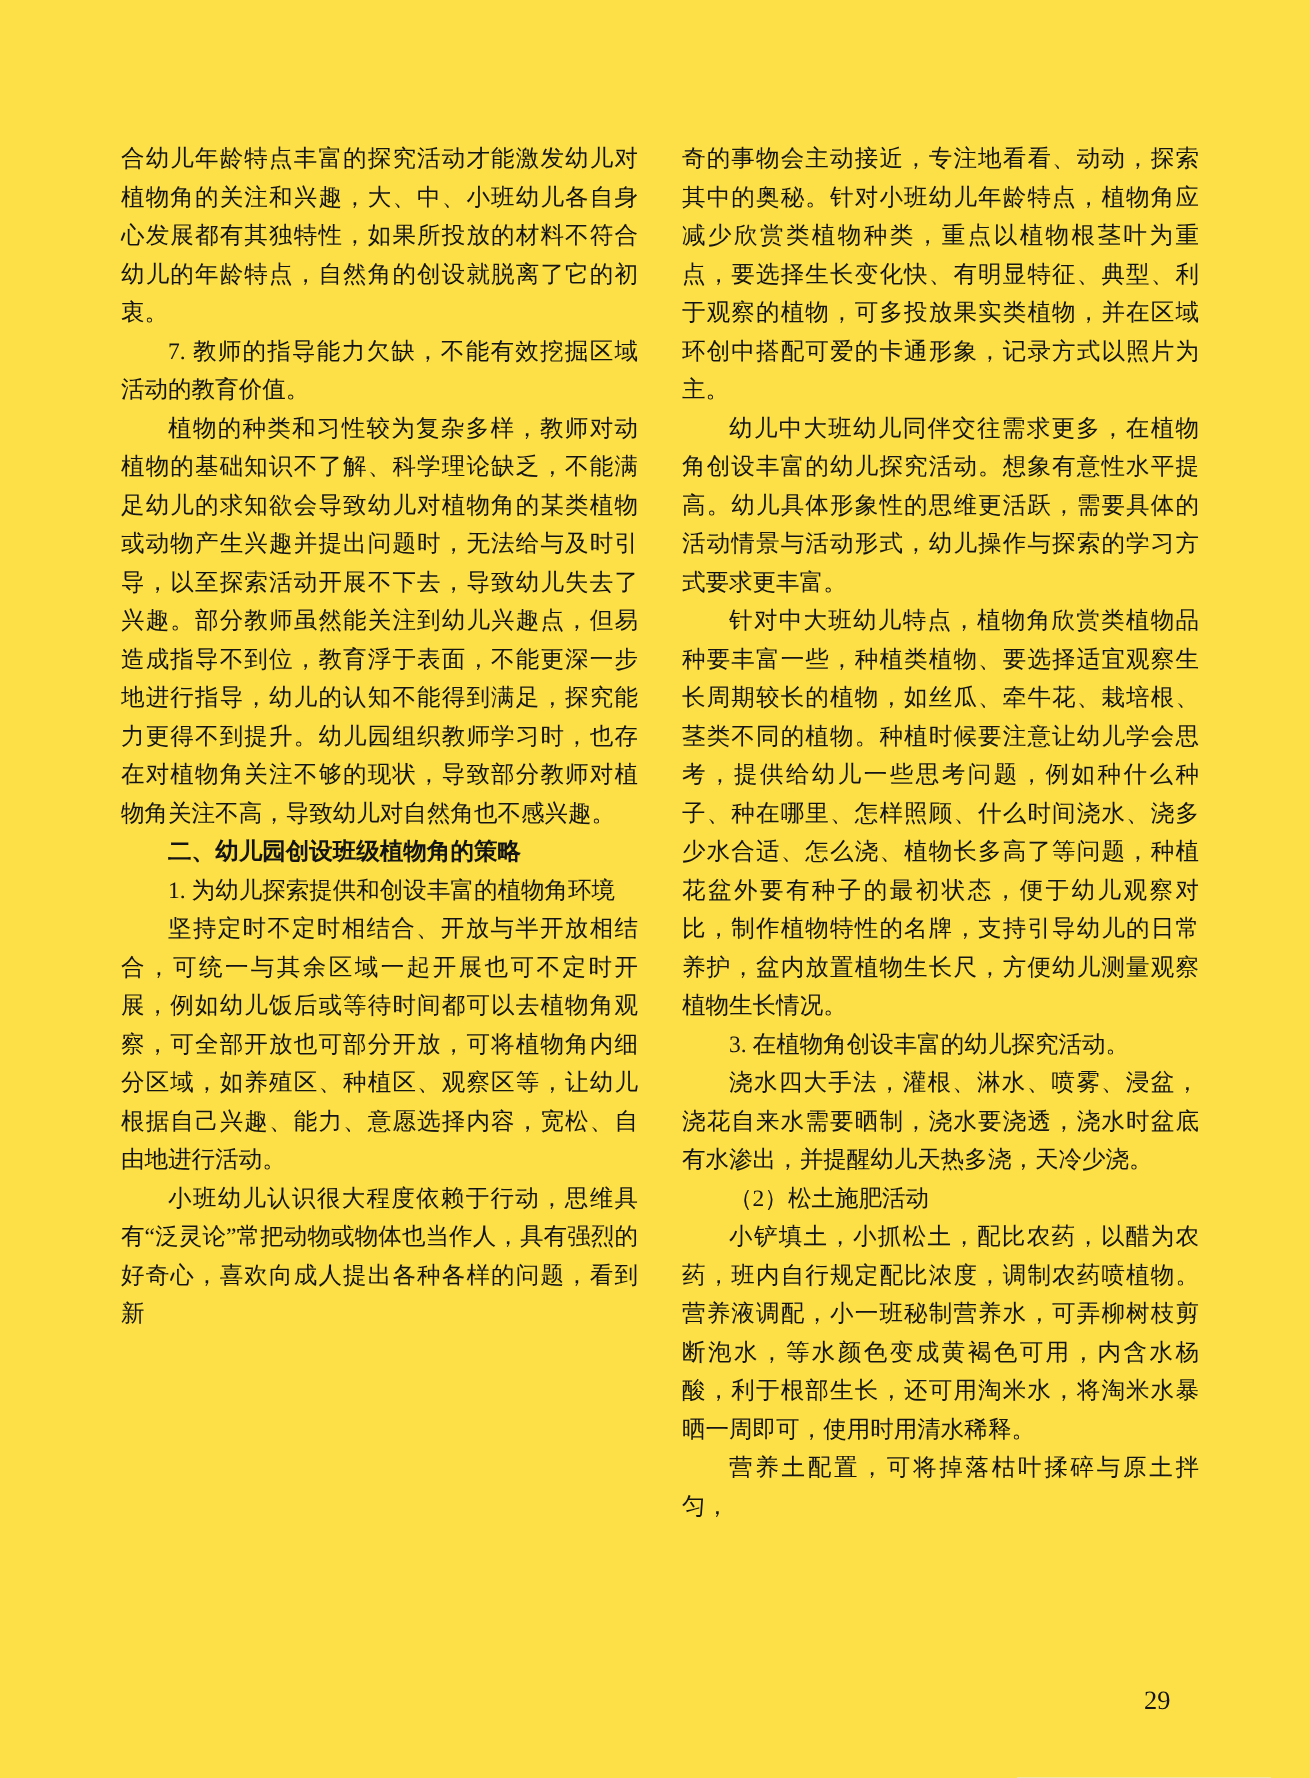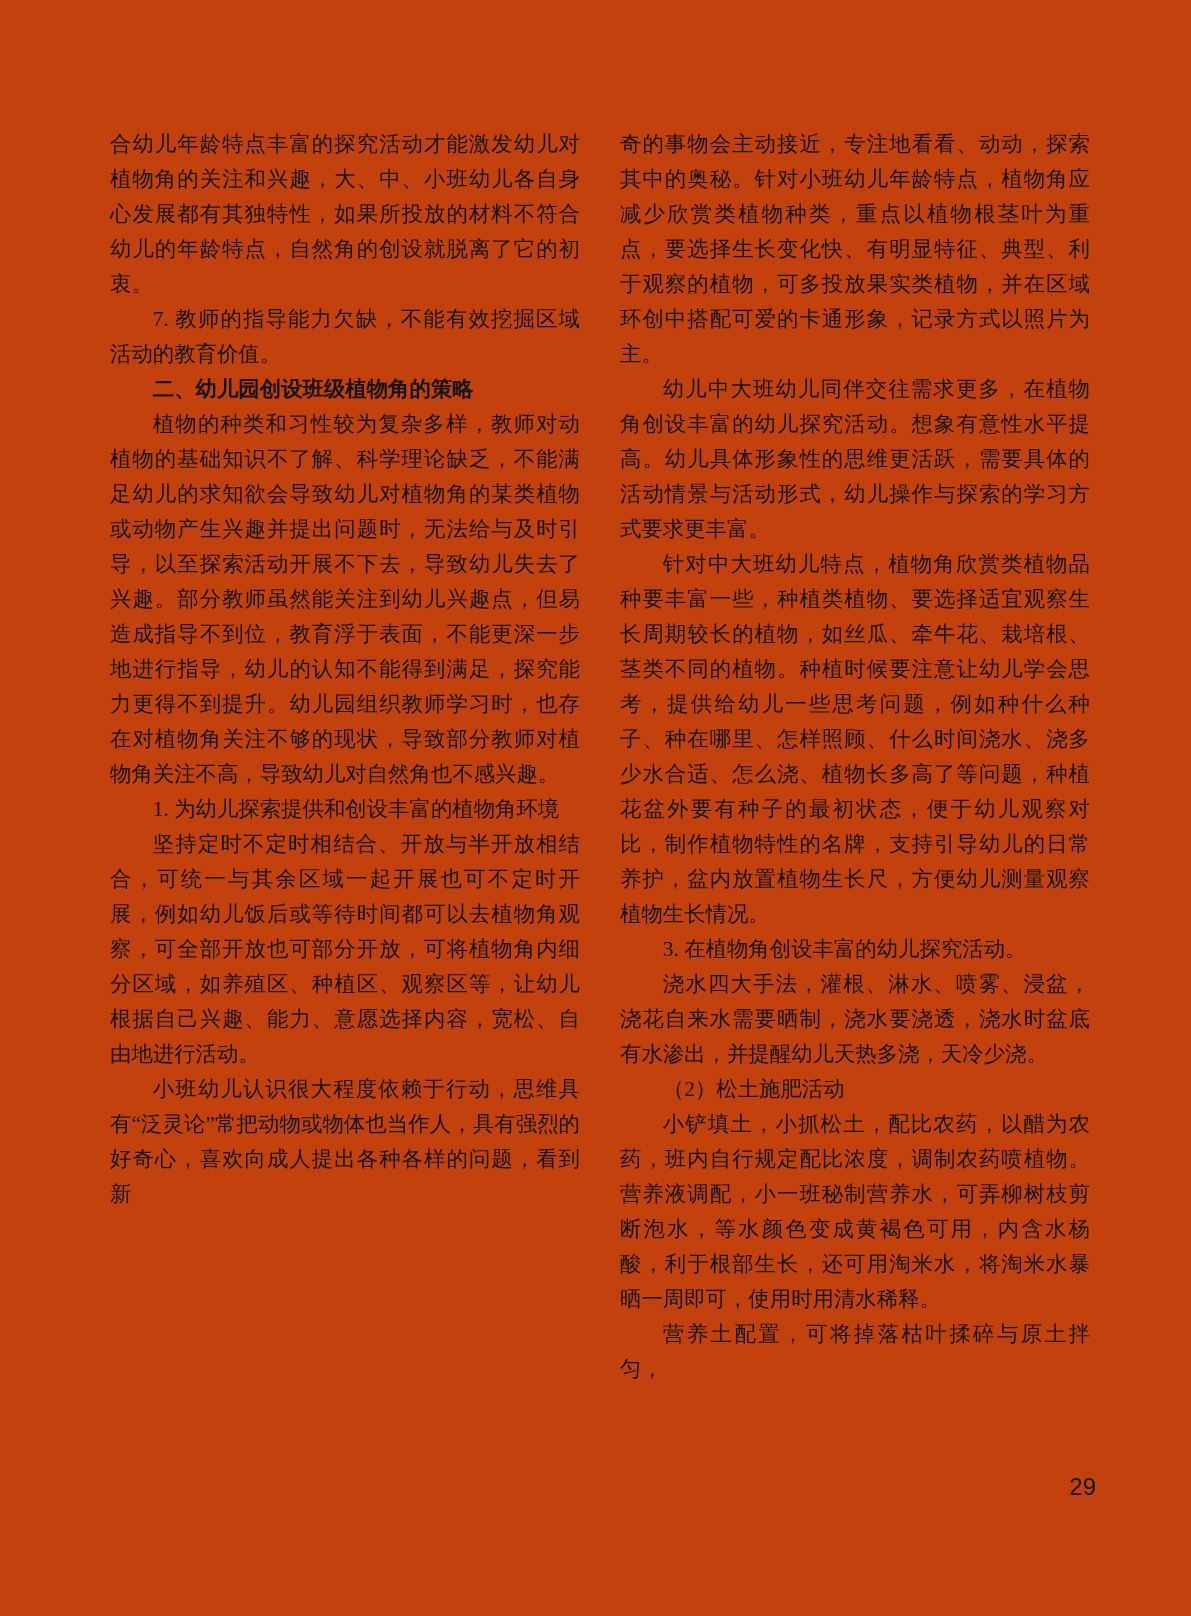--- a/index.html
+++ b/index.html
@@ -1,21 +1,21 @@
 <!DOCTYPE html>
 <html><head>
 <meta charset="utf-8">
 <style>
   html, body { margin: 0; padding: 0; background: #e8e8e8; }
   .page {
     position: relative;
     width: 1191px;
     height: 1616px;
     margin: 0 auto;
-    background: #c2410c;
+    background: #fde047;
     font-family: "Liberation Serif", "DejaVu Serif", serif;
     color: #141414;
     overflow: hidden;
   }
   .columns {
     position: absolute;
     left: 110px;
     top: 127px;
     display: flex;
     gap: 40px;
@@ -31,40 +31,40 @@
     margin: 0;
     text-indent: 2em;
   }
   .no-indent { text-indent: 0; }
   .heading {
     font-family: "Liberation Sans", "DejaVu Sans", sans-serif;
     font-weight: 700;
   }
   .page-number {
     position: absolute;
-    top: 1472px;
+    top: 1532px;
     left: 1040px;
     width: 56px;
-    text-align: right;
+    text-align: left;
     font-size: 24px;
     line-height: 30px;
-    font-family: Liberation Sans, sans-serif;
+    font-family: Liberation Serif, serif;
   }
 </style>
 </head>
 <body>
 
 <div class="page">
   <div class="columns">
 
     <div class="col">
       <p class="para no-indent">合幼儿年龄特点丰富的探究活动才能激发幼儿对植物角的关注和兴趣，大、中、小班幼儿各自身心发展都有其独特性，如果所投放的材料不符合幼儿的年龄特点，自然角的创设就脱离了它的初衷。</p>
       <p class="para">7. 教师的指导能力欠缺，不能有效挖掘区域活动的教育价值。</p>
+      <p class="para">植物的种类和习性较为复杂多样，教师对动植物的基础知识不了解、科学理论缺乏，不能满足幼儿的求知欲会导致幼儿对植物角的某类植物或动物产生兴趣并提出问题时，无法给与及时引导，以至探索活动开展不下去，导致幼儿失去了兴趣。部分教师虽然能关注到幼儿兴趣点，但易造成指导不到位，教育浮于表面，不能更深一步地进行指导，幼儿的认知不能得到满足，探究能力更得不到提升。幼儿园组织教师学习时，也存在对植物角关注不够的现状，导致部分教师对植物角关注不高，导致幼儿对自然角也不感兴趣。</p>
       <p class="para heading">二、幼儿园创设班级植物角的策略</p>
-      <p class="para">植物的种类和习性较为复杂多样，教师对动植物的基础知识不了解、科学理论缺乏，不能满足幼儿的求知欲会导致幼儿对植物角的某类植物或动物产生兴趣并提出问题时，无法给与及时引导，以至探索活动开展不下去，导致幼儿失去了兴趣。部分教师虽然能关注到幼儿兴趣点，但易造成指导不到位，教育浮于表面，不能更深一步地进行指导，幼儿的认知不能得到满足，探究能力更得不到提升。幼儿园组织教师学习时，也存在对植物角关注不够的现状，导致部分教师对植物角关注不高，导致幼儿对自然角也不感兴趣。</p>
       <p class="para">1. 为幼儿探索提供和创设丰富的植物角环境</p>
       <p class="para">坚持定时不定时相结合、开放与半开放相结合，可统一与其余区域一起开展也可不定时开展，例如幼儿饭后或等待时间都可以去植物角观察，可全部开放也可部分开放，可将植物角内细分区域，如养殖区、种植区、观察区等，让幼儿根据自己兴趣、能力、意愿选择内容，宽松、自由地进行活动。</p>
       <p class="para">小班幼儿认识很大程度依赖于行动，思维具有“泛灵论”常把动物或物体也当作人，具有强烈的好奇心，喜欢向成人提出各种各样的问题，看到新</p>
     </div>
 
     <div class="col">
       <p class="para no-indent">奇的事物会主动接近，专注地看看、动动，探索其中的奥秘。针对小班幼儿年龄特点，植物角应减少欣赏类植物种类，重点以植物根茎叶为重点，要选择生长变化快、有明显特征、典型、利于观察的植物，可多投放果实类植物，并在区域环创中搭配可爱的卡通形象，记录方式以照片为主。</p>
       <p class="para">幼儿中大班幼儿同伴交往需求更多，在植物角创设丰富的幼儿探究活动。想象有意性水平提高。幼儿具体形象性的思维更活跃，需要具体的活动情景与活动形式，幼儿操作与探索的学习方式要求更丰富。</p>
       <p class="para">针对中大班幼儿特点，植物角欣赏类植物品种要丰富一些，种植类植物、要选择适宜观察生长周期较长的植物，如丝瓜、牵牛花、栽培根、茎类不同的植物。种植时候要注意让幼儿学会思考，提供给幼儿一些思考问题，例如种什么种子、种在哪里、怎样照顾、什么时间浇水、浇多少水合适、怎么浇、植物长多高了等问题，种植花盆外要有种子的最初状态，便于幼儿观察对比，制作植物特性的名牌，支持引导幼儿的日常养护，盆内放置植物生长尺，方便幼儿测量观察植物生长情况。</p>
       <p class="para">3. 在植物角创设丰富的幼儿探究活动。</p>

